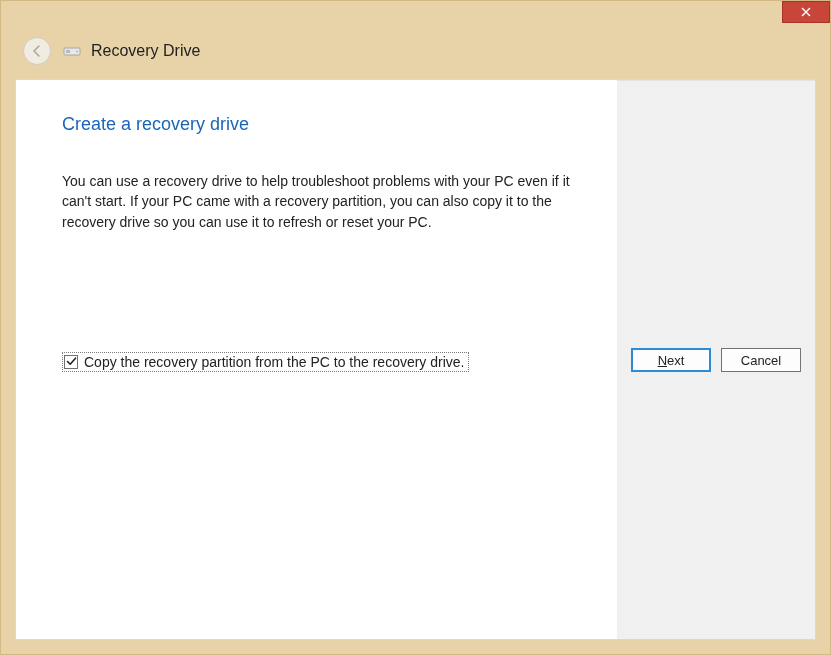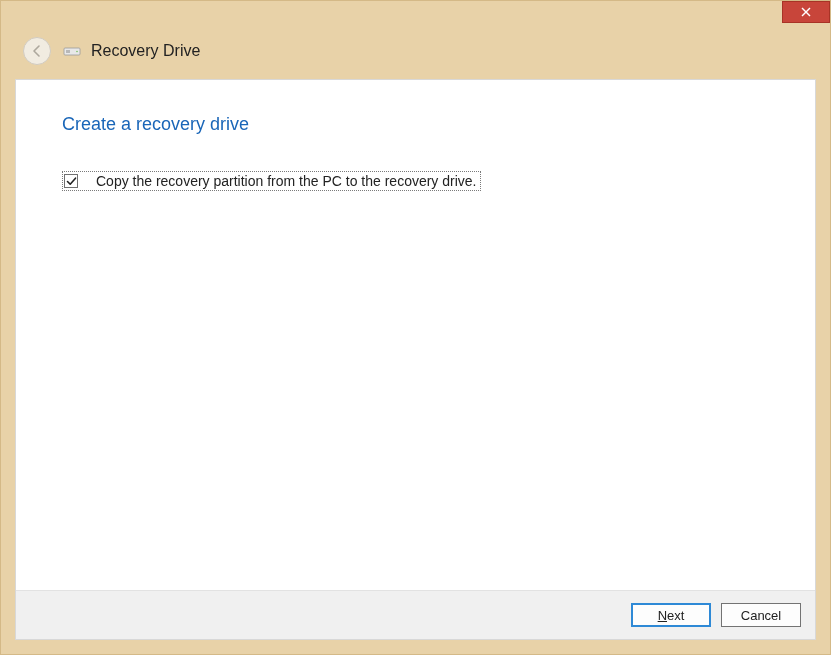--- a/index.html
+++ b/index.html
@@ -81,21 +81,21 @@
       font-weight: 400;
       margin-left: 2px;
     }
     .content-panel {
       flex: 1;
       background: #ffffff;
       margin: 0 14px 14px 14px;
       border: 1px solid #d8d8d8;
       position: relative;
       display: flex;
-      flex-direction: column;
+      flex-direction: row;
     }
     .content-body {
       flex: 1;
       padding: 34px 46px 20px 46px;
     }
     .heading {
       color: #1a66b8;
       font-size: 18px;
       font-weight: 400;
       margin-bottom: 36px;
@@ -103,21 +103,21 @@
     .description {
       color: #222;
       font-size: 14px;
       line-height: 1.45;
       max-width: 690px;
       margin-bottom: 120px;
     }
     .checkbox-row {
       display: inline-flex;
       align-items: center;
-      gap: 18px;
+      gap: 6px;
       border: 1px dotted #7a7a7a;
       padding: 1px 3px 1px 1px;
     }
     .checkbox {
       width: 14px;
       height: 14px;
       border: 1px solid #707070;
       background: #fff;
       display: flex;
       align-items: center;
@@ -188,20 +188,21 @@
         <rect x="3" y="5" width="4" height="3" fill="#b8b8b8"></rect>
         <circle cx="14" cy="6.5" r="0.8" fill="#77c060"></circle>
       </svg>
     </span>
     <span class="window-title">Recovery Drive</span>
   </div>
 
   <div class="content-panel">
     <div class="content-body">
       <h1 class="heading">Create a recovery drive</h1>
+      <p class="description">You can use a recovery drive to help troubleshoot problems with your PC even if it can't start. If your PC came with a recovery partition, you can also copy it to the recovery drive so you can use it to refresh or reset your PC.</p>
 
       <div class="checkbox-row">
         <div class="checkbox">
           <svg viewBox="0 0 11 11">
             <path d="M1.5 5.5 L4.2 8.2 L9.5 2.2" stroke="#222" stroke-width="1.6" fill="none" stroke-linecap="round" stroke-linejoin="round"></path>
           </svg>
         </div>
         <span class="checkbox-label">Copy the recovery partition from the PC to the recovery drive.</span>
       </div>
     </div>

